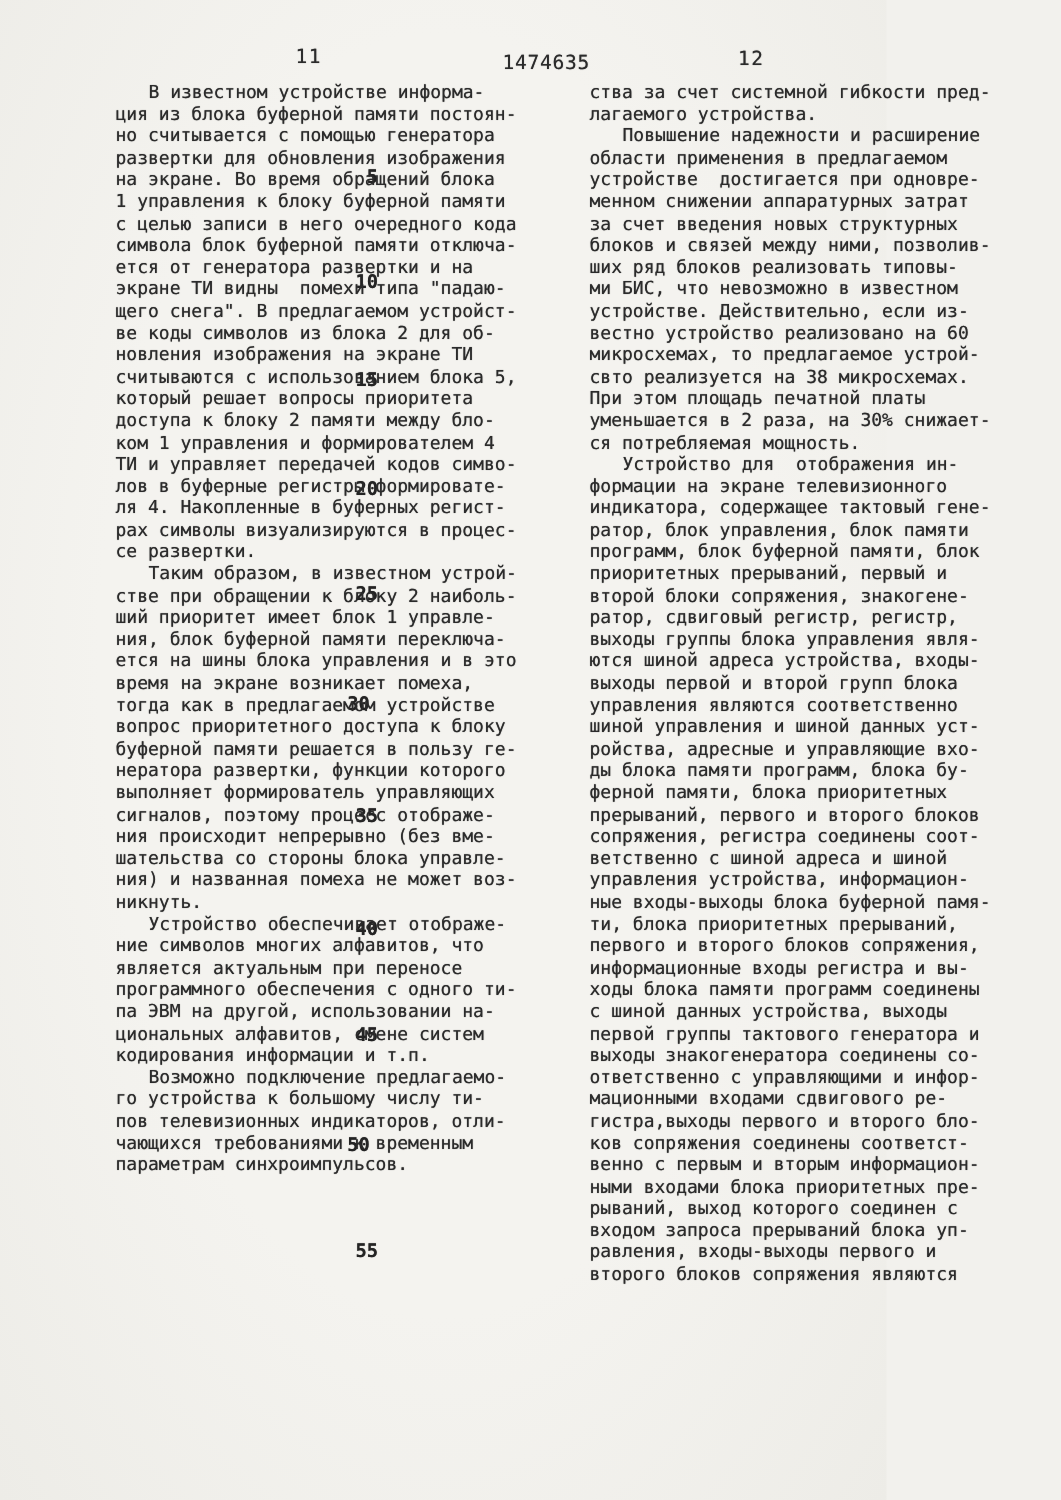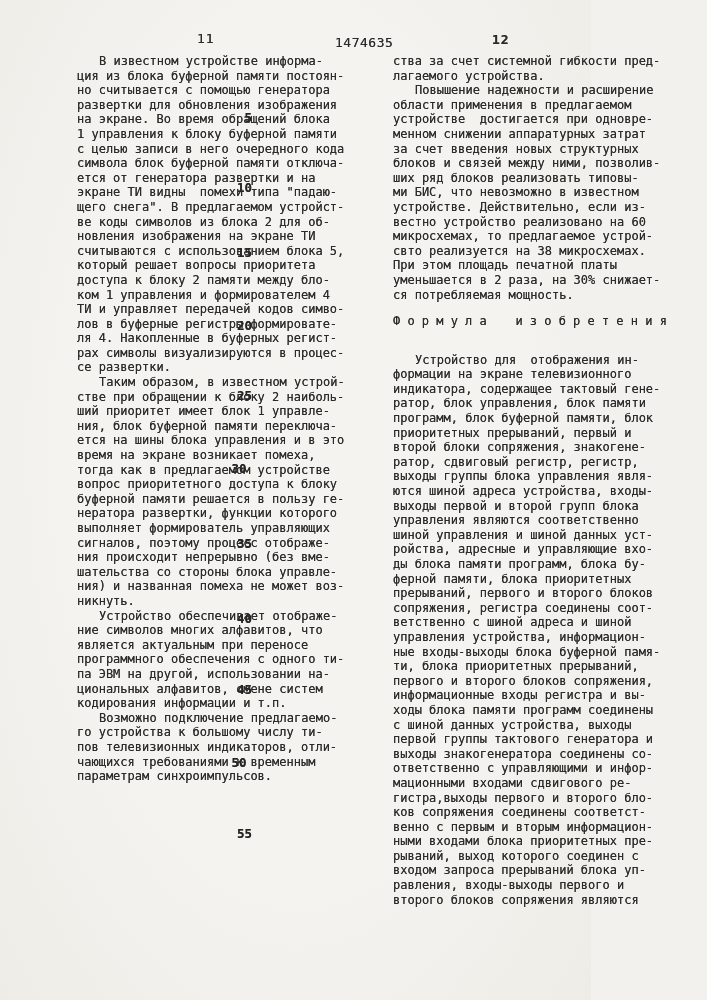--- a/index.html
+++ b/index.html
@@ -66,21 +66,21 @@
     text-shadow: 0 0 0.5px rgba(30,30,30,0.7);
   }
 </style>
 </head>
 <body>
 
 <div class="page">
 
   <span class="hdr-num" style="left:197px; top:31px;">11</span>
   <span class="hdr-num" style="left:335px; top:35px; letter-spacing:0.5px;">1474635</span>
-  <span class="hdr-num" style="left:492px; top:32px;font-weight:bold;">12</span>
+  <span class="hdr-num" style="left:492px; top:32px;">12</span>
 
   <span class="gutter-num" style="top:111px;">5</span>
   <span class="gutter-num" style="top:181px;">10</span>
   <span class="gutter-num" style="top:246px;">15</span>
   <span class="gutter-num" style="top:319px;">20</span>
   <span class="gutter-num" style="top:389px;">25</span>
   <span class="gutter-num" style="top:462px;text-align:center;">30</span>
   <span class="gutter-num" style="top:537px;">35</span>
   <span class="gutter-num" style="top:612px;">40</span>
   <span class="gutter-num" style="top:683px;">45</span>
@@ -151,21 +151,20 @@
 блоков и связей между ними, позволив-
 ших ряд блоков реализовать типовы-
 ми БИС, что невозможно в известном
 устройстве. Действительно, если из-
 вестно устройство реализовано на 60
 микросхемах, то предлагаемое устрой-
 свто реализуется на 38 микросхемах.
 При этом площадь печатной платы
 уменьшается в 2 раза, на 30% снижает-
 ся потребляемая мощность.</p>
-    <div class="formula-heading">Формула изобретения</div>
     <p class="para indent">Устройство для  отображения ин-
 формации на экране телевизионного
 индикатора, содержащее тактовый гене-
 ратор, блок управления, блок памяти
 программ, блок буферной памяти, блок
 приоритетных прерываний, первый и
 второй блоки сопряжения, знакогене-
 ратор, сдвиговый регистр, регистр,
 выходы группы блока управления явля-
 ются шиной адреса устройства, входы-

